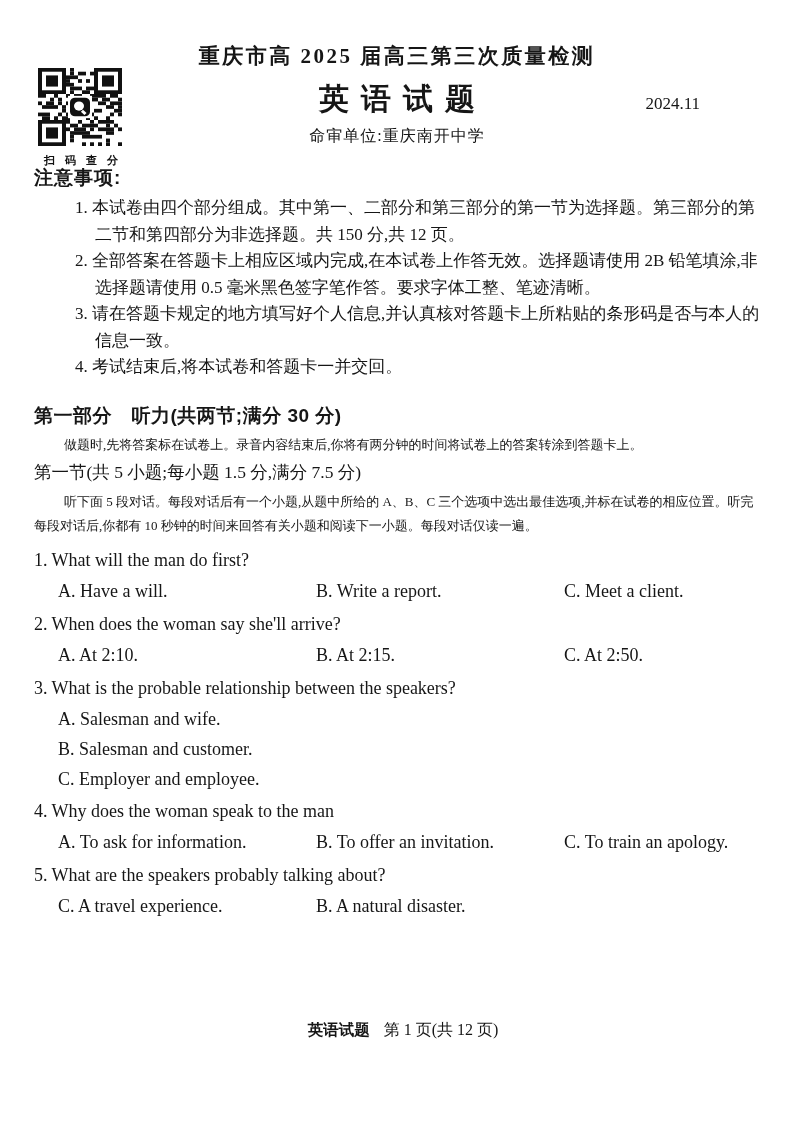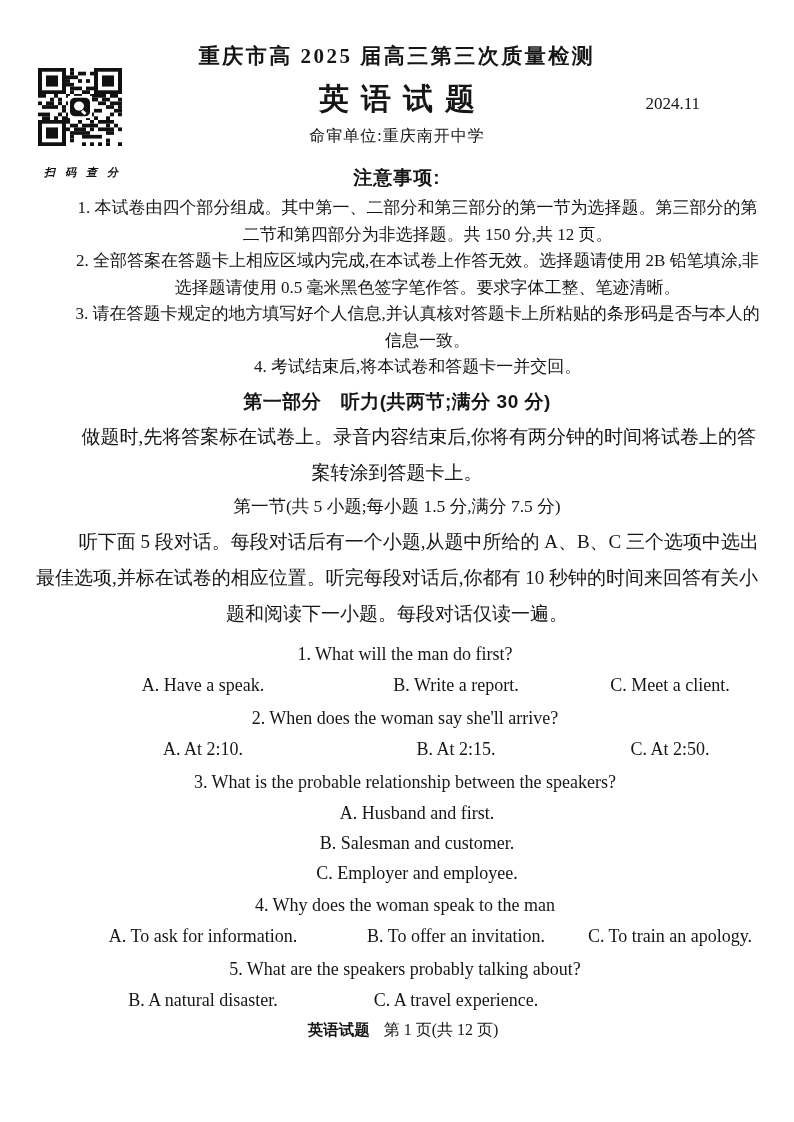--- a/index.html
+++ b/index.html
@@ -5,60 +5,60 @@
   html,body { margin:0; padding:0; background:#888; }
   .page {
     width:794px; height:1122px; margin:0 auto; background:#ffffff;
     position:relative; color:#161616; overflow:hidden;
     font-family:"Liberation Serif","DejaVu Serif",serif;
   }
   
   .qr-block { position:absolute; left:38px; top:68px; width:86px; }
   .qr-frame { width:84px; height:78px; }
   .qr-caption {
-    margin-top:15px; text-align:center; word-spacing:7px;
+    margin-top:3px; text-align:center; word-spacing:7px;
     font-family:"Liberation Sans","DejaVu Sans",sans-serif;
-    font-weight:bold; font-size:11px; color:#111;font-style:italic;
+    font-weight:bold; font-size:11px; color:#111;
   }
   
   .exam-title {
     padding-top:42px; text-align:center; font-size:21px;
     letter-spacing:2.5px; line-height:28px; font-weight:600;
   }
   .subject-line { position:relative; margin-top:10px; height:38px; }
   .subject-title {
     text-align:center; font-size:30px; font-weight:bold;
     letter-spacing:12px; text-indent:12px; line-height:38px;
   }
   .exam-date {
     position:absolute; right:94px; bottom:4px;
     font-size:17px; font-weight:normal;
   }
   .issuer { text-align:center; margin-top:8px; font-size:16px; letter-spacing:1px; }
   
-  .body { padding:0 34px;text-align:center; }
+  .body { padding:0 34px; }
   .notice-heading {
     margin-top:18px; font-family:"Liberation Sans","DejaVu Sans",sans-serif;
     font-weight:bold; font-size:19px; letter-spacing:1px;
   }
   .notice-list { margin-top:4px; }
   .notice-item {
     font-size:17px; line-height:26.5px;
     padding-left:61px; text-indent:-20px;
   }
   .part-heading {
-    margin-top:8px; font-family:"Liberation Sans","DejaVu Sans",sans-serif;
+    margin-top:22px; font-family:"Liberation Sans","DejaVu Sans",sans-serif;
     font-weight:bold; font-size:19px; letter-spacing:0.5px;
   }
-  .para { margin:4px 0 0; font-size:19px; line-height:36px; }
+  .para { margin:4px 0 0; font-size:13px; line-height:24px; }
   .indent { text-indent:2.3em; }
   .section-heading { margin-top:2px; font-size:17.5px; line-height:27px; }
   
   .questions { margin-top:7px; }
-  .question { margin-top:2px;margin-left:16px; }
+  .question { margin-top:2px; }
   .q-line { font-size:18px; line-height:31px; }
   .q-num { margin-right:4px; }
   .q-options { font-size:18px; line-height:31px; padding-left:24px; }
   .q-options.row { display:grid; grid-template-columns:258px 248px auto; }
   .q-options.col .opt { display:block; line-height:30px; }
   
   .footer { position:absolute; left:12px; right:0; top:1020px; text-align:center; }
   .f-label {
     font-family:"Liberation Sans","DejaVu Sans",sans-serif;
     font-weight:bold; font-size:15.5px; margin-right:14px;
@@ -242,21 +242,21 @@
 
     <p class="para indent">听下面 5 段对话。每段对话后有一个小题,从题中所给的 A、B、C 三个选项中选出最佳选项,并标在试卷的相应位置。听完每段对话后,你都有 10 秒钟的时间来回答有关小题和阅读下一小题。每段对话仅读一遍。</p>
 
     <div class="questions">
 
       <div class="question">
         <div class="q-line">
           <span class="q-num">1.</span><span>What will the man do first?</span>
         </div>
         <div class="q-options row">
-          <span class="opt">A. Have a speak.</span>
+          <span class="opt">A. Have a will.</span>
           <span class="opt">B. Write a report.</span>
           <span class="opt">C. Meet a client.</span>
         </div>
       </div>
 
       <div class="question">
         <div class="q-line">
           <span class="q-num">2.</span><span>When does the woman say she'll arrive?</span>
         </div>
         <div class="q-options row">
@@ -264,21 +264,21 @@
           <span class="opt">B. At 2:15.</span>
           <span class="opt">C. At 2:50.</span>
         </div>
       </div>
 
       <div class="question">
         <div class="q-line">
           <span class="q-num">3.</span><span>What is the probable relationship between the speakers?</span>
         </div>
         <div class="q-options col">
-          <span class="opt">A. Husband and first.</span>
+          <span class="opt">A. Salesman and wife.</span>
           <span class="opt">B. Salesman and customer.</span>
           <span class="opt">C. Employer and employee.</span>
         </div>
       </div>
 
       <div class="question">
         <div class="q-line">
           <span class="q-num">4.</span><span>Why does the woman speak to the man</span>
         </div>
         <div class="q-options row">
@@ -286,22 +286,22 @@
           <span class="opt">B. To offer an invitation.</span>
           <span class="opt">C. To train an apology.</span>
         </div>
       </div>
 
       <div class="question">
         <div class="q-line">
           <span class="q-num">5.</span><span>What are the speakers probably talking about?</span>
         </div>
         <div class="q-options row">
+          <span class="opt">C. A travel experience.</span>
           <span class="opt">B. A natural disaster.</span>
-          <span class="opt">C. A travel experience.</span>
         </div>
       </div>
 
     </div>
   </div>
 
   <div class="footer">
     <span class="f-label">英语试题</span><span class="f-page">第 1 页(共 12 页)</span>
   </div>
 

